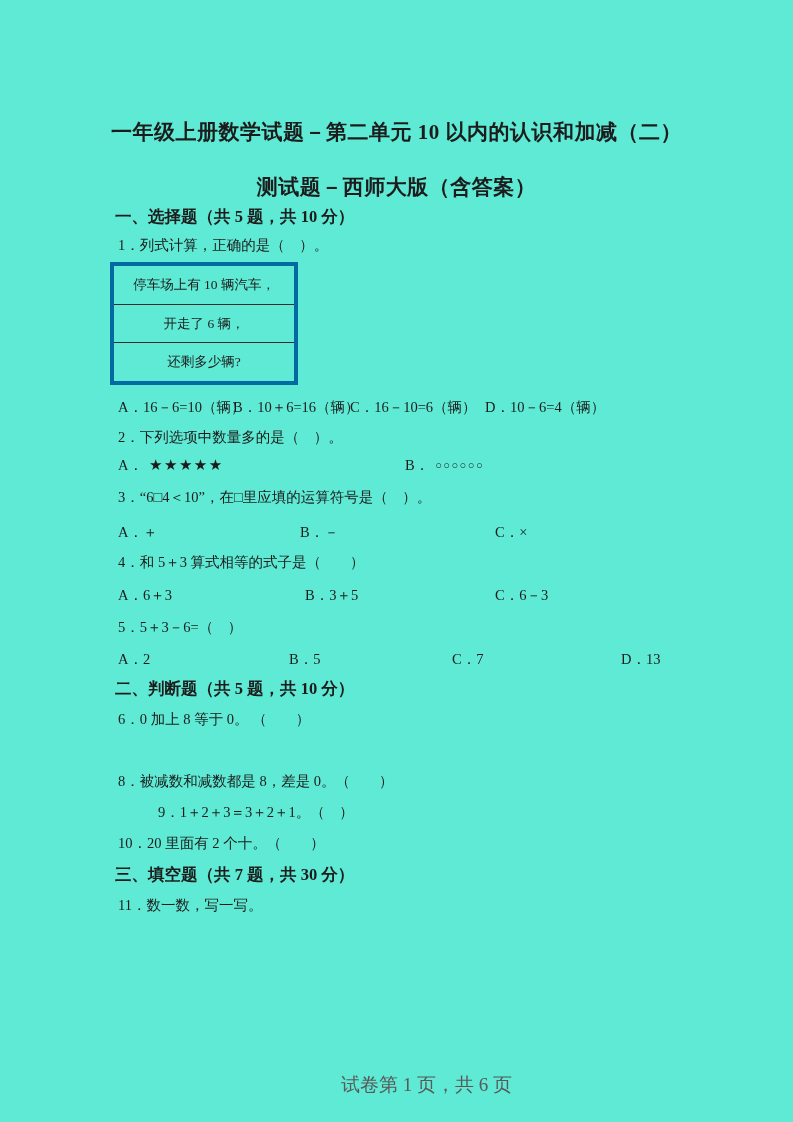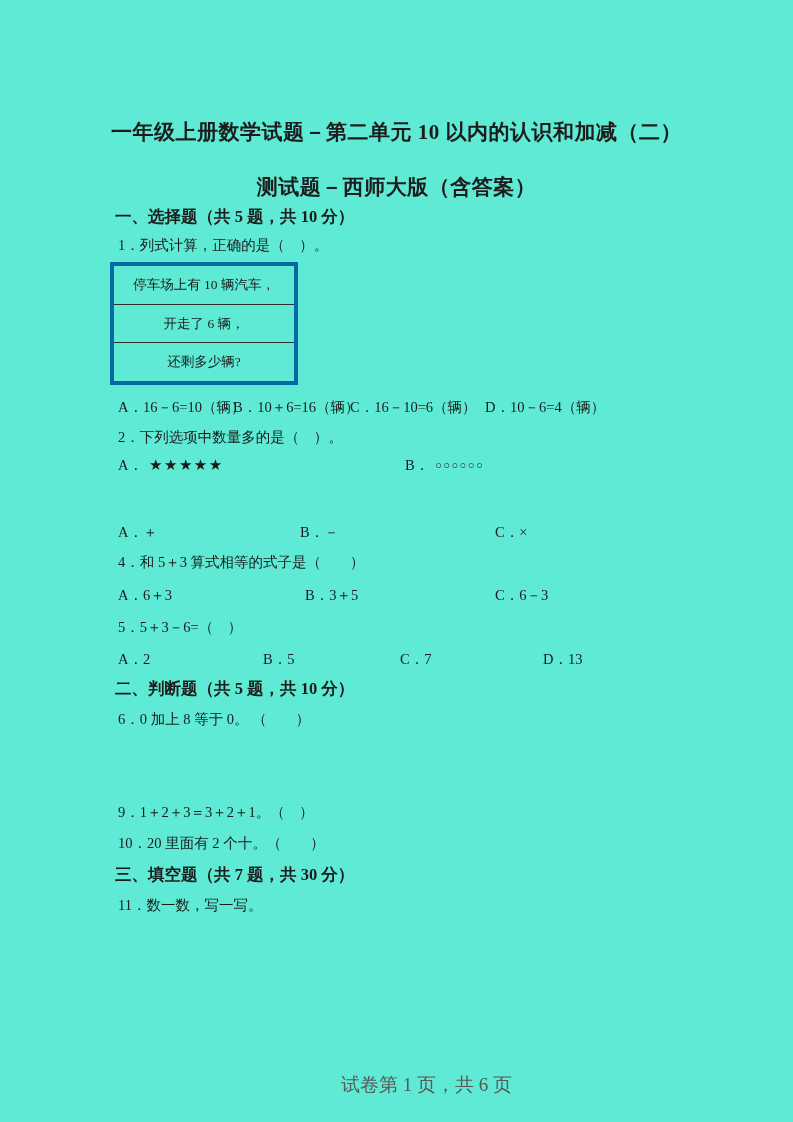--- a/index.html
+++ b/index.html
@@ -103,48 +103,50 @@
     <span>D．10－6=4（辆）</span>
   </div>
 
   <div class="abs stem" style="top:428px;">2．下列选项中数量多的是（　）。</div>
 
   <div class="abs opt-row" style="top:456px;">
     <span class="w-q2a"><span class="sym-label">A．</span><span class="stars">★★★★★</span></span>
     <span><span class="sym-label">B．</span><span class="circles">○○○○○○</span></span>
   </div>
 
+  <div class="abs stem" style="top:488px;">3．“6□4＜10”，在□里应填的运算符号是（　）。</div>
 
   <div class="abs opt-row" style="top:523px;">
     <span class="w-q3a">A．＋</span>
     <span class="w-q3b">B．－</span>
     <span>C．×</span>
   </div>
 
   <div class="abs stem" style="top:553px;">4．和 5＋3 算式相等的式子是（　　）</div>
 
   <div class="abs opt-row" style="top:586px;">
     <span class="w-q4a">A．6＋3</span>
     <span class="w-q4b">B．3＋5</span>
     <span>C．6－3</span>
   </div>
 
   <div class="abs stem" style="top:618px;">5．5＋3－6=（　）</div>
 
-  <div class="abs opt-row" style="top:650px;">
+  <div class="abs opt-row" style="top:650px;gap:26px;">
     <span class="w-q5a">A．2</span>
     <span class="w-q5b">B．5</span>
     <span class="w-q5c">C．7</span>
     <span>D．13</span>
   </div>
 
   <div class="abs section-heading" style="top:678px;">二、判断题（共 5 题，共 10 分）</div>
 
   <div class="abs stem" style="top:710px;">6．0 加上 8 等于 0。 （　　）</div>
-  <div class="abs stem" style="top:803px;">9．1＋2＋3＝3＋2＋1。（　）</div>
+  <div class="abs stem" style="top:772px;">8．被减数和减数都是 8，差是 0。（　　）</div>
+  <div class="abs stem" style="top:803px;margin-left:40px;">9．1＋2＋3＝3＋2＋1。（　）</div>
   <div class="abs stem" style="top:834px;">10．20 里面有 2 个十。（　　）</div>
 
   <div class="abs section-heading" style="top:864px;">三、填空题（共 7 题，共 30 分）</div>
 
   <div class="abs stem" style="top:896px;">11．数一数，写一写。</div>
 
   <div class="abs footer" style="top:1072px;">试卷第 1 页，共 6 页</div>
 
 </div>
 

